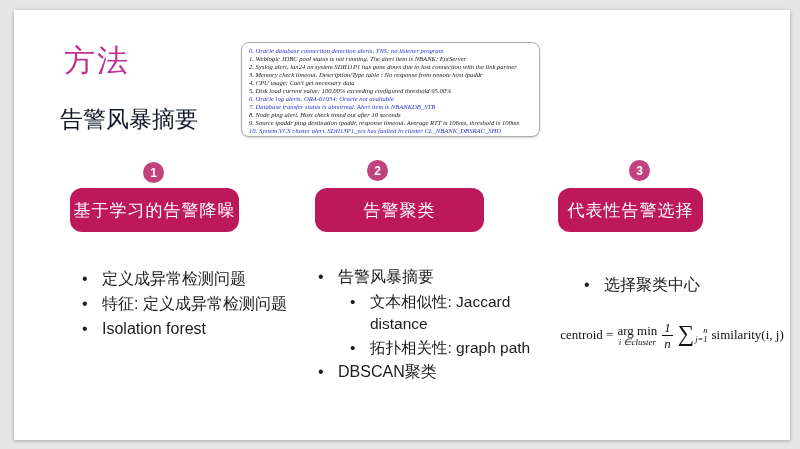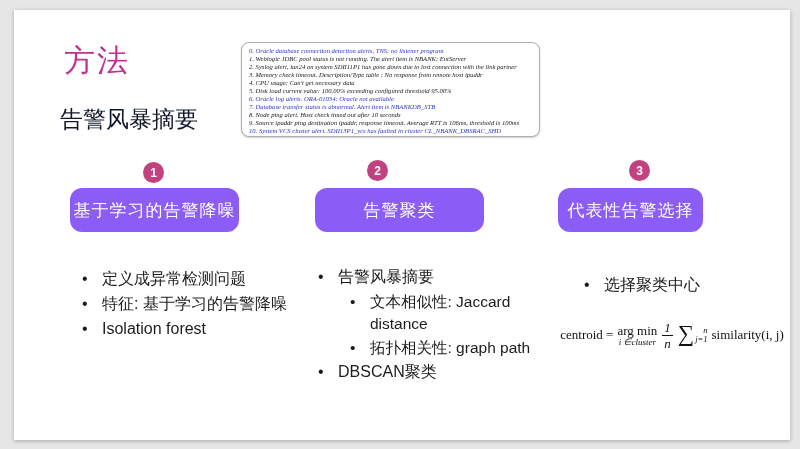--- a/index.html
+++ b/index.html
@@ -35,21 +35,21 @@
   .alert-line.hl{color:#2a35c2;}
   .badge{
     position:absolute;width:21px;height:21px;border-radius:50%;
     background:#c2417f;color:#fff;font-size:12px;font-weight:700;
     display:flex;align-items:center;justify-content:center;
   }
   .badge-1{left:129px;top:152px;}
   .badge-2{left:353px;top:150px;}
   .badge-3{left:615px;top:150px;}
   .pill{
-    position:absolute;height:44px;border-radius:12px;background:#8b5cf6;
+    position:absolute;height:44px;border-radius:12px;background:#be185d;
     color:#fff;font-size:17px;display:flex;align-items:center;justify-content:center;
     letter-spacing:1px;
   }
   .pill-1{left:56px;top:178px;width:169px;}
   .pill-2{left:301px;top:178px;width:169px;}
   .pill-3{left:544px;top:178px;width:145px;}
   .blist{position:absolute;list-style:none;margin:6px;padding:0;font-size:16px;color:#1c1c1c;}
   .blist-1{left:58px;top:252px;width:228px;}
   .blist-2{left:294px;top:250px;width:240px;}
   .blist-3{left:560px;top:258px;width:225px;}
@@ -99,21 +99,21 @@
   <div class="badge badge-1">1</div>
   <div class="badge badge-2">2</div>
   <div class="badge badge-3">3</div>
 
   <div class="pill pill-1">基于学习的告警降噪</div>
   <div class="pill pill-2">告警聚类</div>
   <div class="pill pill-3">代表性告警选择</div>
 
   <ul class="blist blist-1">
     <li class="bi">定义成异常检测问题</li>
-    <li class="bi">特征: 基于学习的告警降噪</li>
+    <li class="bi">特征: 定义成异常检测问题</li>
     <li class="bi">Isolation forest</li>
   </ul>
 
   <ul class="blist blist-2">
     <li class="bi">告警风暴摘要</li>
     <li class="bi lv2">文本相似性: Jaccard distance</li>
     <li class="bi lv2">拓扑相关性: graph path</li>
     <li class="bi">DBSCAN聚类</li>
   </ul>
 

